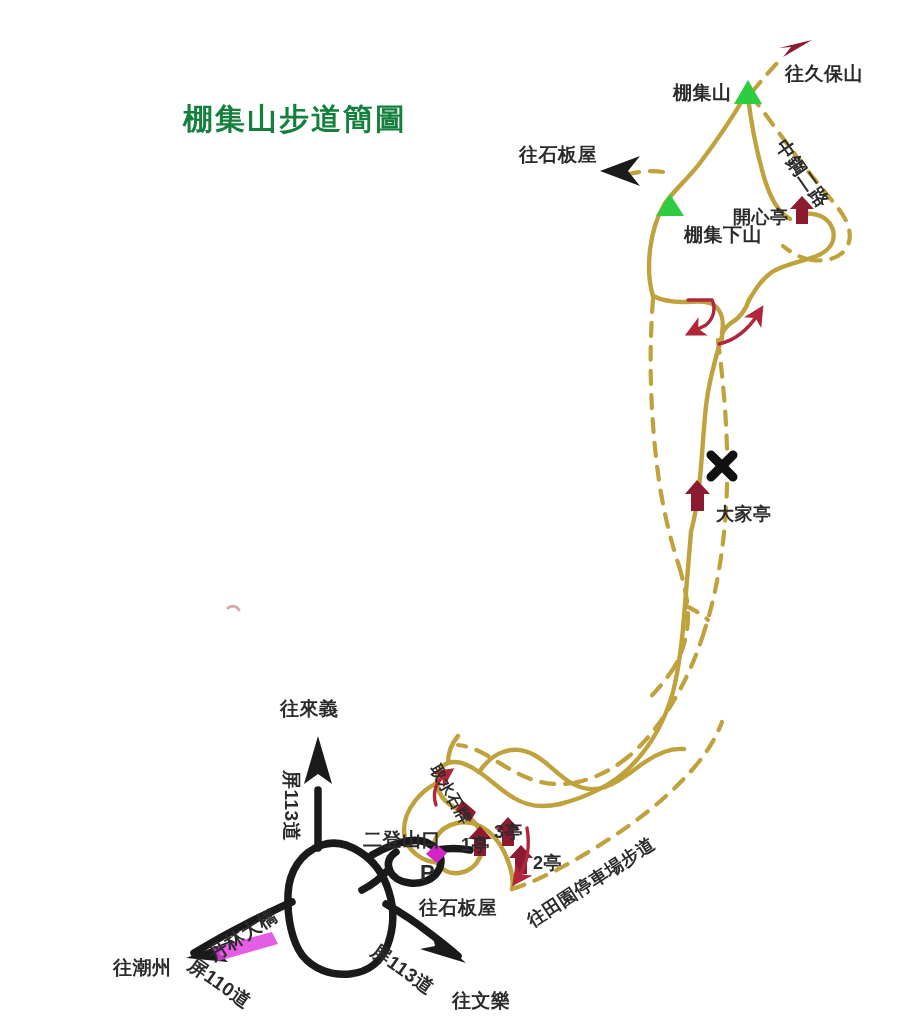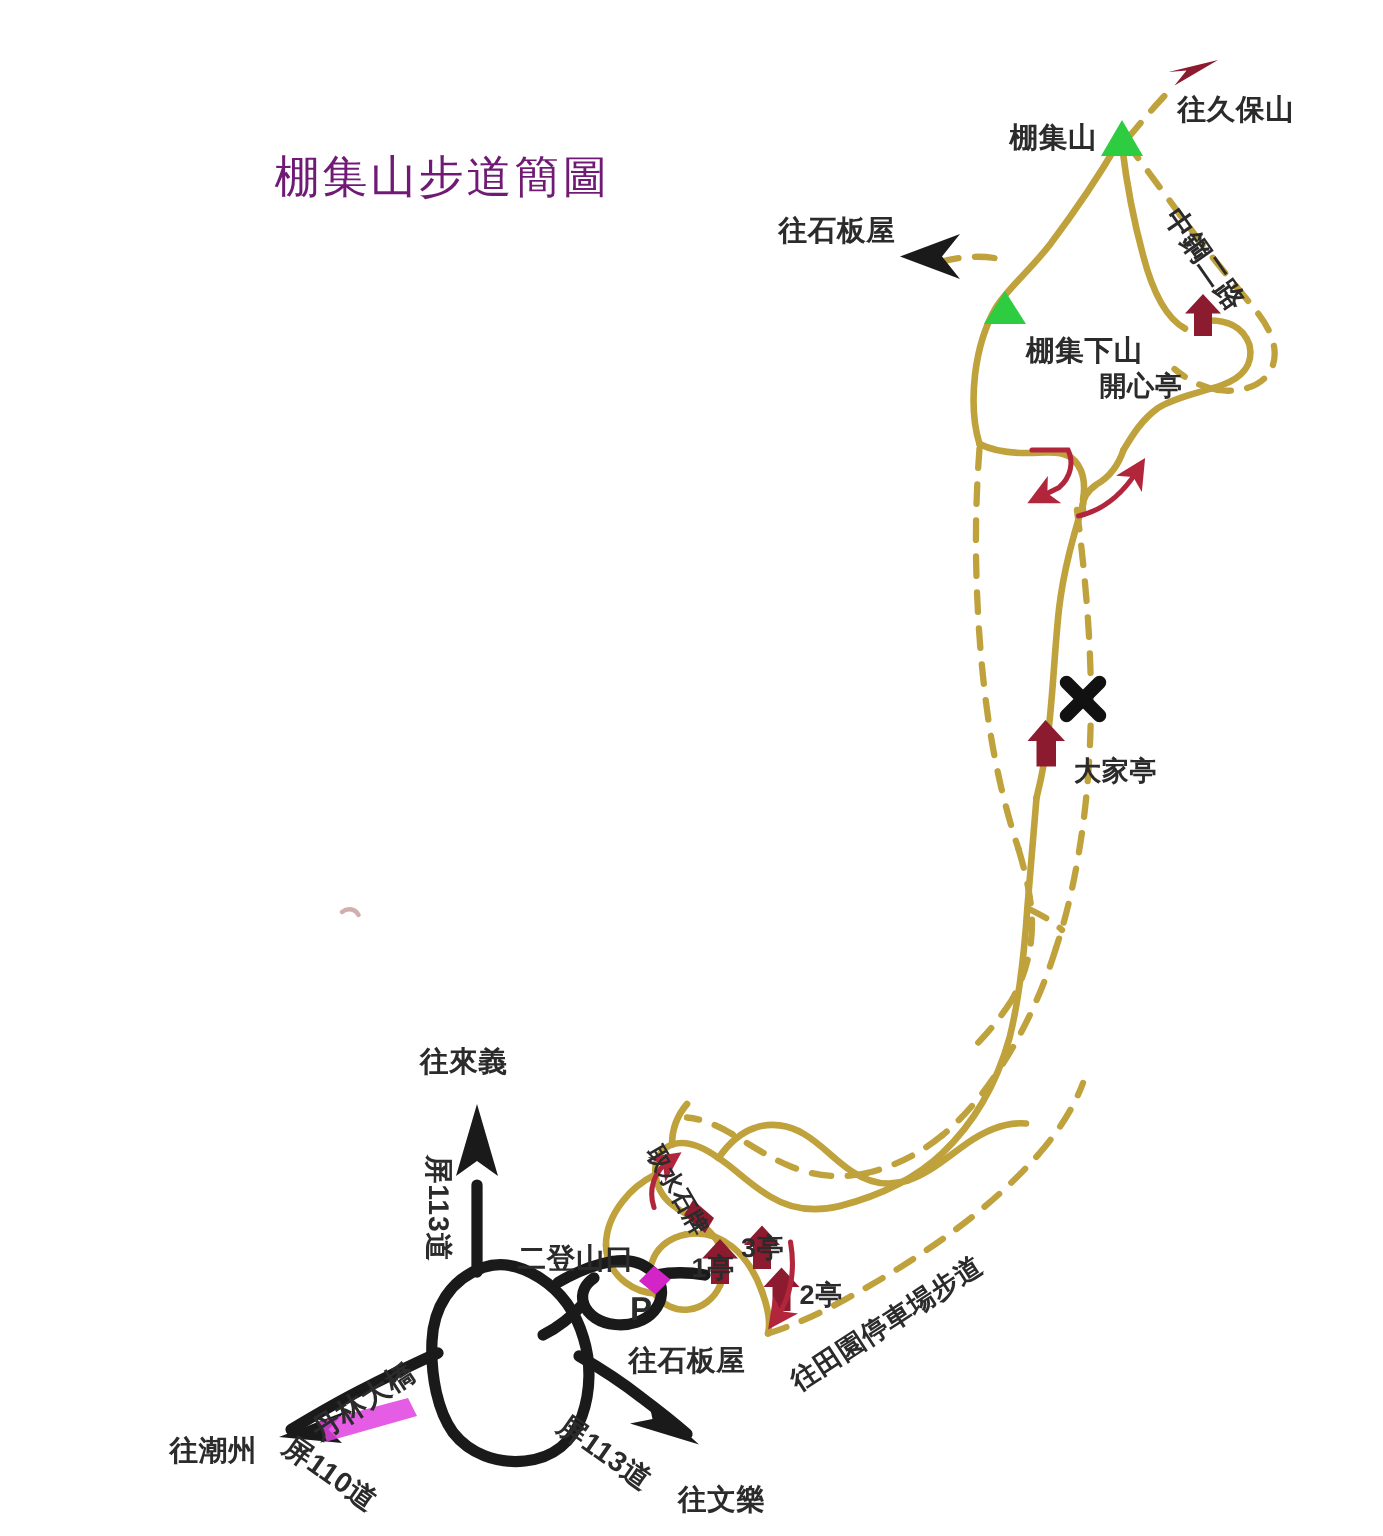--- a/index.html
+++ b/index.html
@@ -26,22 +26,22 @@
   .lbl {
     position: absolute;
     white-space: nowrap;
     color: #2b2b2b;
     font-family: "Liberation Sans", "DejaVu Sans", sans-serif;
     line-height: 1;
     letter-spacing: 0.5px;
   }
   .title {
     font-size: 30px;
-    font-weight: normal;
-    color: #701a75;
+    font-weight: bold;
+    color: #15803d;
     letter-spacing: 2px;
   }
   .place {
     font-size: 19px;
     font-weight: 600;
   }
   .road {
     font-size: 19px;
     font-weight: 700;
   }
@@ -235,31 +235,31 @@
   <div class="lbl title" style="left:183px; top:104px;">棚集山步道簡圖</div>
 
   <div class="lbl place" style="left:673px; top:83px;">棚集山</div>
 
   <div class="lbl place" style="left:785px; top:64px;">往久保山</div>
 
   <div class="lbl place" style="left:519px; top:145px;">往石板屋</div>
 
   <div class="lbl road rot-55" style="left:788px; top:136px;">中鋼二路</div>
 
-  <div class="lbl hut" style="left:733px; top:208px;margin-top:40px;">開心亭</div>
+  <div class="lbl hut" style="left:733px; top:208px;">開心亭</div>
 
   <div class="lbl place" style="left:684px; top:225px;">棚集下山</div>
 
   <div class="lbl hut" style="left:716px; top:505px;">大家亭</div>
 
   <div class="lbl place" style="left:280px; top:699px;text-align:center;">往來義</div>
 
   <div class="lbl road rot-90" style="left:301px; top:770px;">屏113道</div>
 
-  <div class="lbl place" style="left:345px; top:830px;">二登山口</div>
+  <div class="lbl place" style="left:363px; top:830px;">二登山口</div>
 
   <div class="lbl" style="left:420px; top:862px; font-size:22px; font-weight:bold;">P</div>
 
   <div class="lbl place" style="left:419px; top:898px;">往石板屋</div>
 
   <div class="lbl road rot-n33" style="left:205px; top:948px;">丹林大橋</div>
 
   <div class="lbl road rot-35" style="left:196px; top:955px;">屏110道</div>
 
   <div class="lbl place" style="left:113px; top:958px;">往潮州</div>

